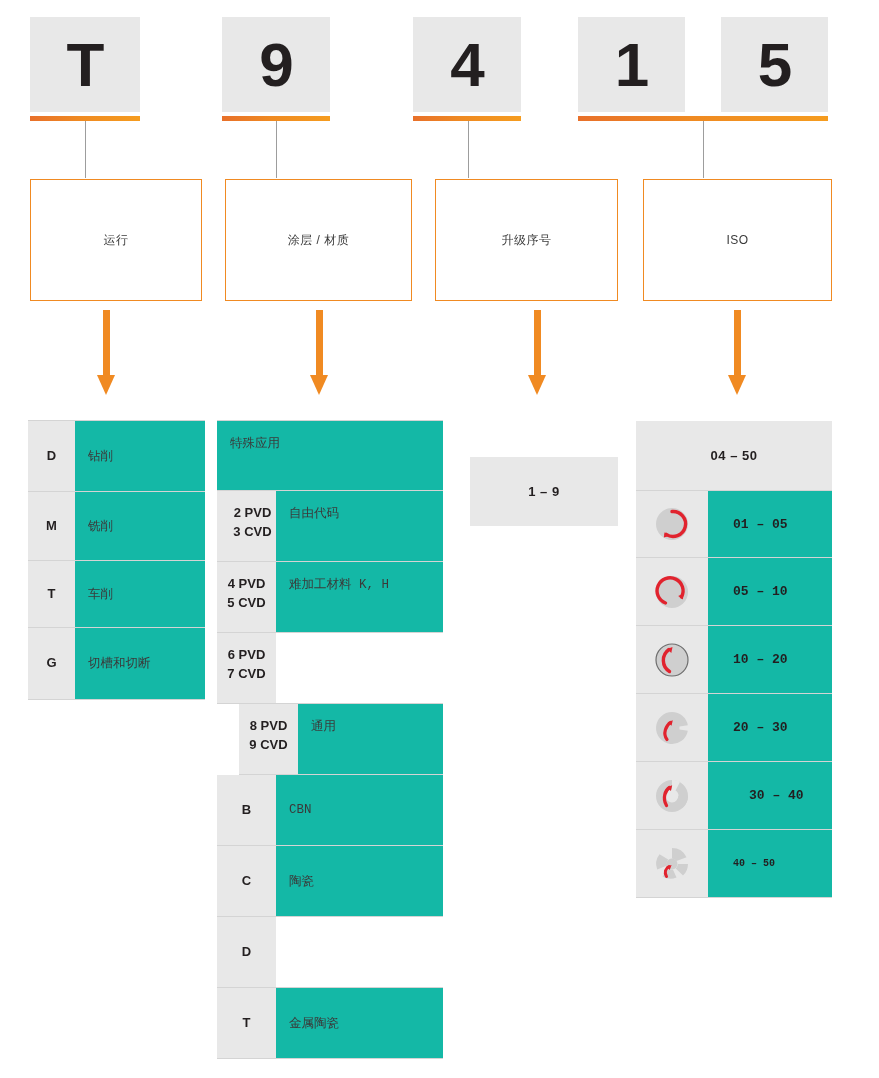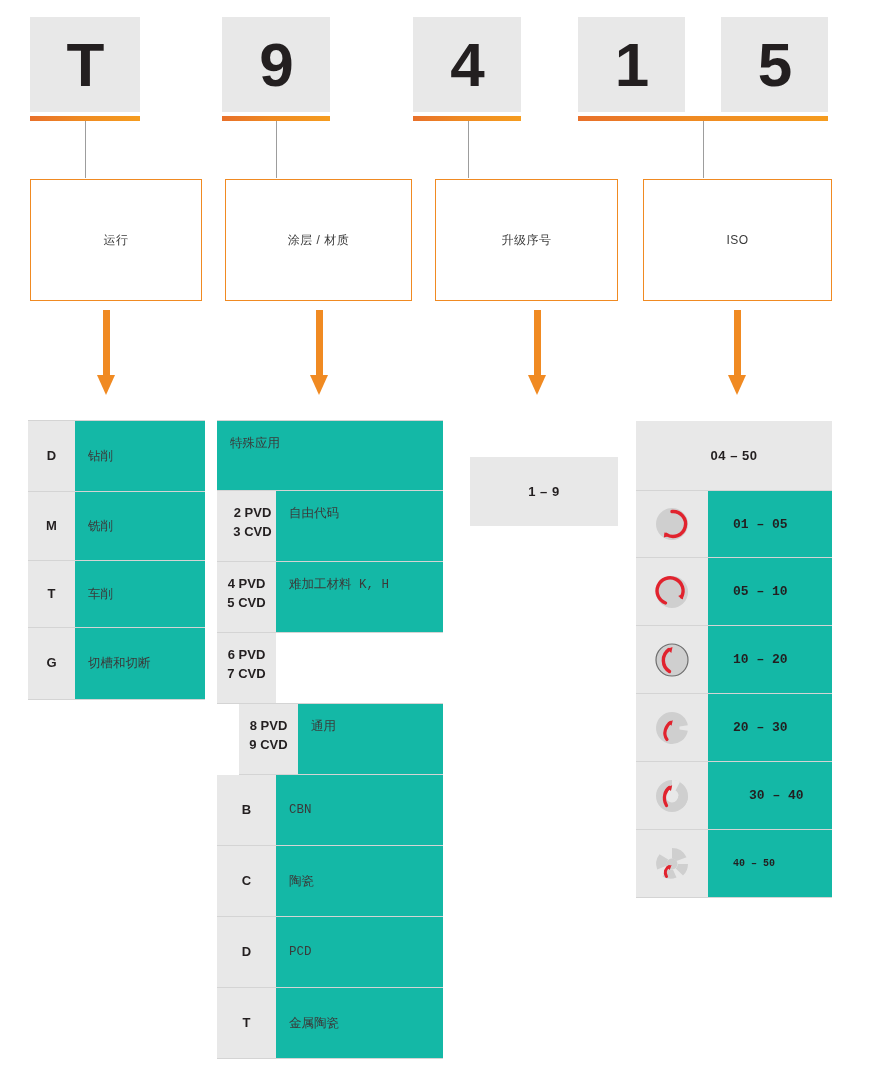--- a/index.html
+++ b/index.html
@@ -234,21 +234,20 @@
         <div class="trow" style="height: 71px;">
           <div class="tkey" style="width: 59px; white-space: pre-line;">B</div>
           <div class="tval">CBN</div>
         </div>
         <div class="trow" style="height: 71px;">
           <div class="tkey" style="width: 59px; white-space: pre-line;">C</div>
           <div class="tval">陶瓷</div>
         </div>
         <div class="trow" style="height: 71px;">
           <div class="tkey" style="width: 59px; white-space: pre-line;">D</div>
-          <div class="tval">PCD</div>
         </div>
         <div class="trow" style="height: 71px;">
           <div class="tkey" style="width: 59px; white-space: pre-line;">T</div>
           <div class="tval">金属陶瓷</div>
         </div>
       </div>
   </div>
 
   <div class="banner" style="left:470px; top:421px; width:148px; height:69px;margin-top:36px;">1 – 9</div>
 

